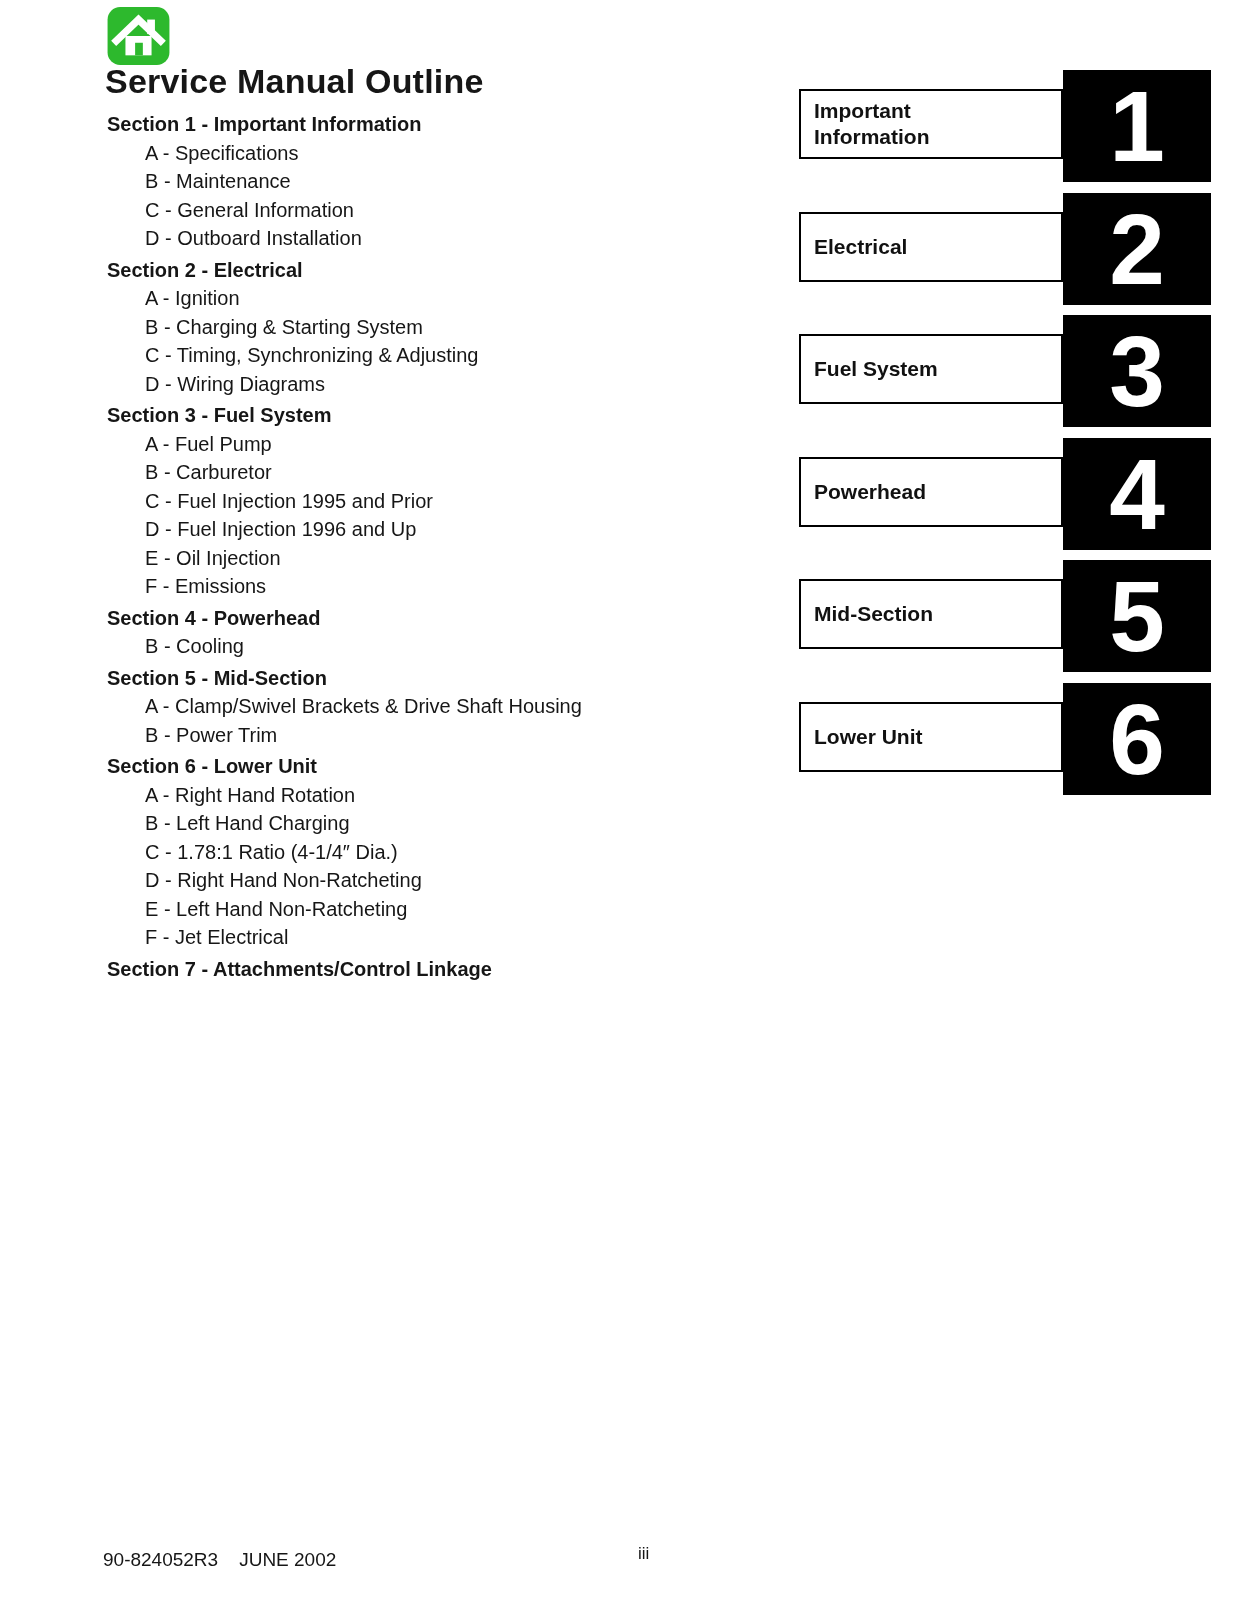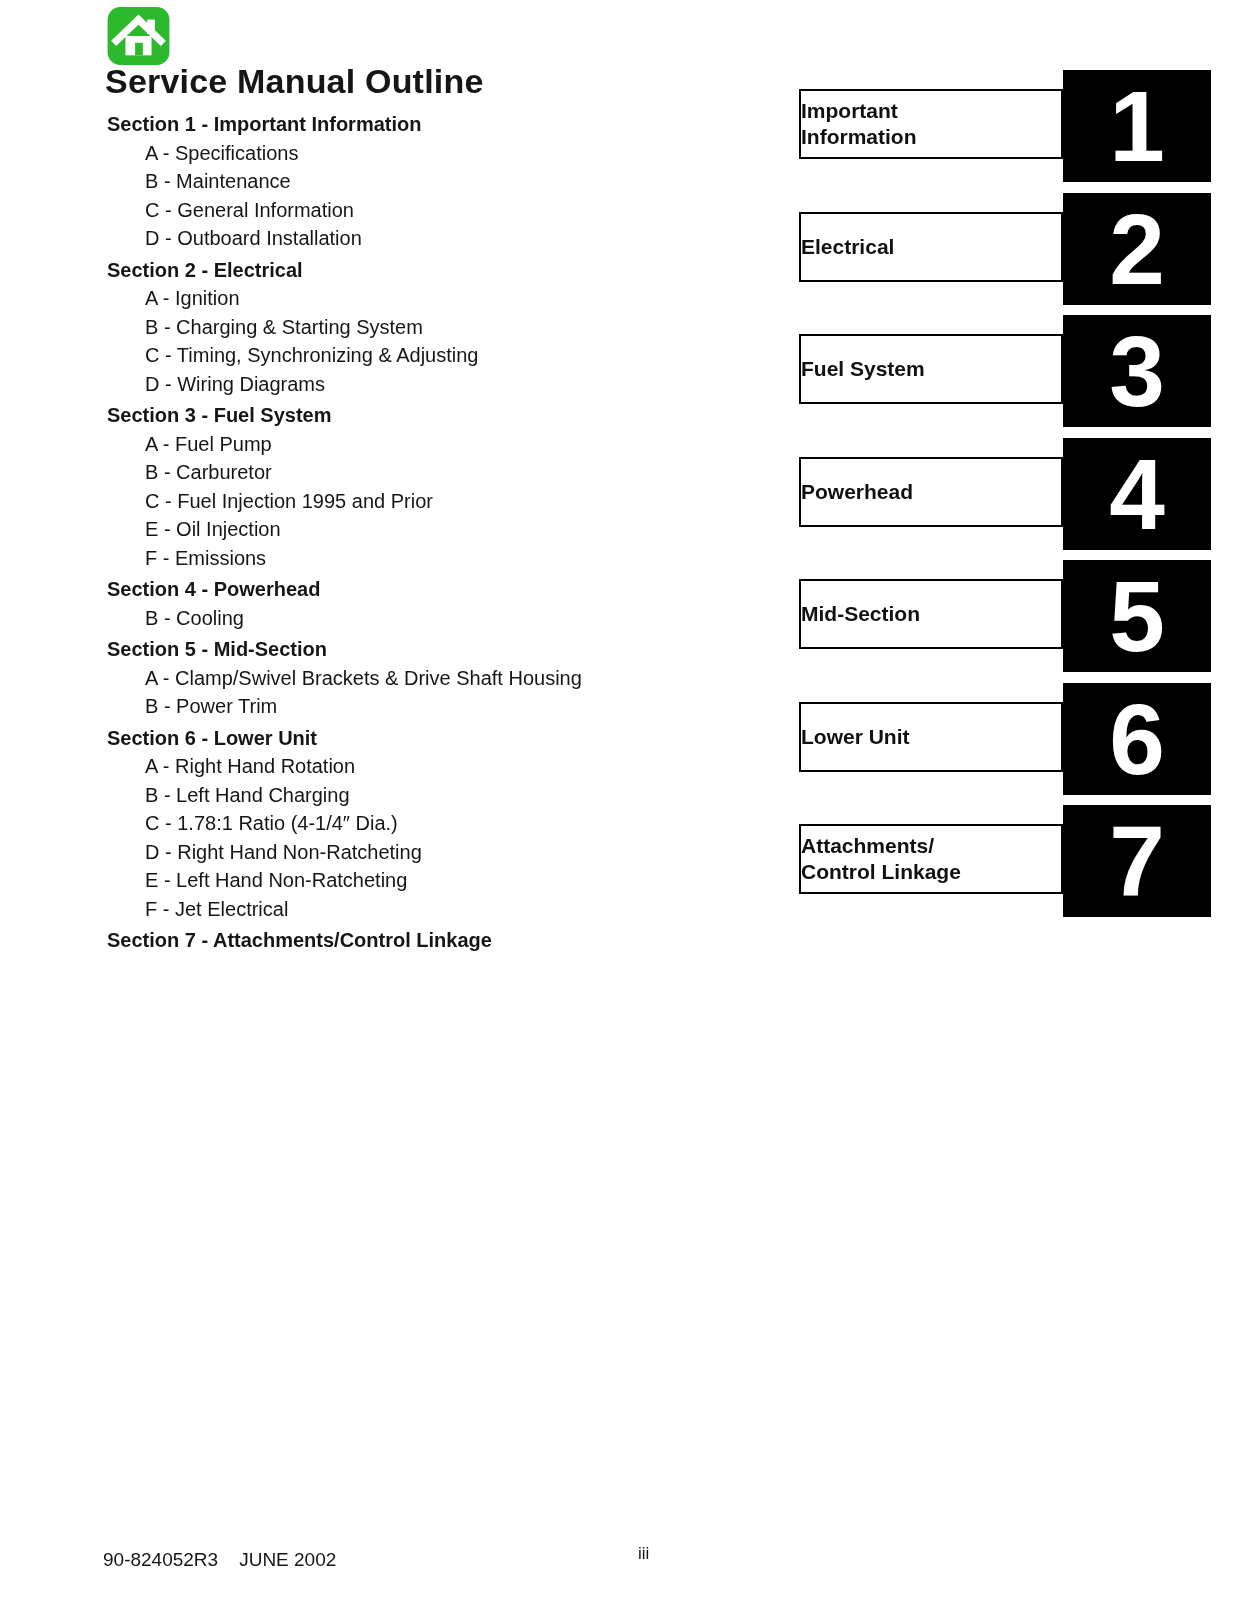--- a/index.html
+++ b/index.html
@@ -66,20 +66,21 @@
     position: absolute;
     left: 0;
     top: 19px;
     width: 264px;
     height: 70px;
     box-sizing: border-box;
     background: #ffffff;
     border: 2px solid #000000;
     display: flex;
     align-items: center;
+    padding-left: 13px;
     font-size: 21px;
     line-height: 26px;
     font-weight: bold;
     white-space: pre-line;
     color: #111111;
   }
   .tab-num {
     position: absolute;
     right: 0;
     top: 0;
@@ -140,20 +141,21 @@
     <div class="sec">Section 2 - Electrical</div>
     <div class="item">A - Ignition</div>
     <div class="item">B - Charging &amp; Starting System</div>
     <div class="item">C - Timing, Synchronizing &amp; Adjusting</div>
     <div class="item">D - Wiring Diagrams</div>
 
     <div class="sec">Section 3 - Fuel System</div>
     <div class="item">A - Fuel Pump</div>
     <div class="item">B - Carburetor</div>
     <div class="item">C - Fuel Injection 1995 and Prior</div>
+    <div class="item">D - Fuel Injection 1996 and Up</div>
     <div class="item">E - Oil Injection</div>
     <div class="item">F - Emissions</div>
 
     <div class="sec">Section 4 - Powerhead</div>
     <div class="item">B - Cooling</div>
 
     <div class="sec">Section 5 - Mid-Section</div>
     <div class="item">A - Clamp/Swivel Brackets &amp; Drive Shaft Housing</div>
     <div class="item">B - Power Trim</div>
 
@@ -186,24 +188,19 @@
     <div class="tab-num">4</div>
   </div>
   <div class="tab" style="top:560px">
     <div class="tab-label">Mid-Section</div>
     <div class="tab-num">5</div>
   </div>
   <div class="tab" style="top:683px">
     <div class="tab-label">Lower Unit</div>
     <div class="tab-num">6</div>
   </div>
-  <div class="tab" style="top:805px">
-    <div class="tab-label">Attachments/
-Control Linkage</div>
-    <div class="tab-num">7</div>
-  </div>
 
   <div class="footer-left">
     <span class="doc-number">90-824052R3</span><span class="doc-date">JUNE 2002</span>
   </div>
   <div class="page-number">iii</div>
 
 </div>
 
 </body></html>

